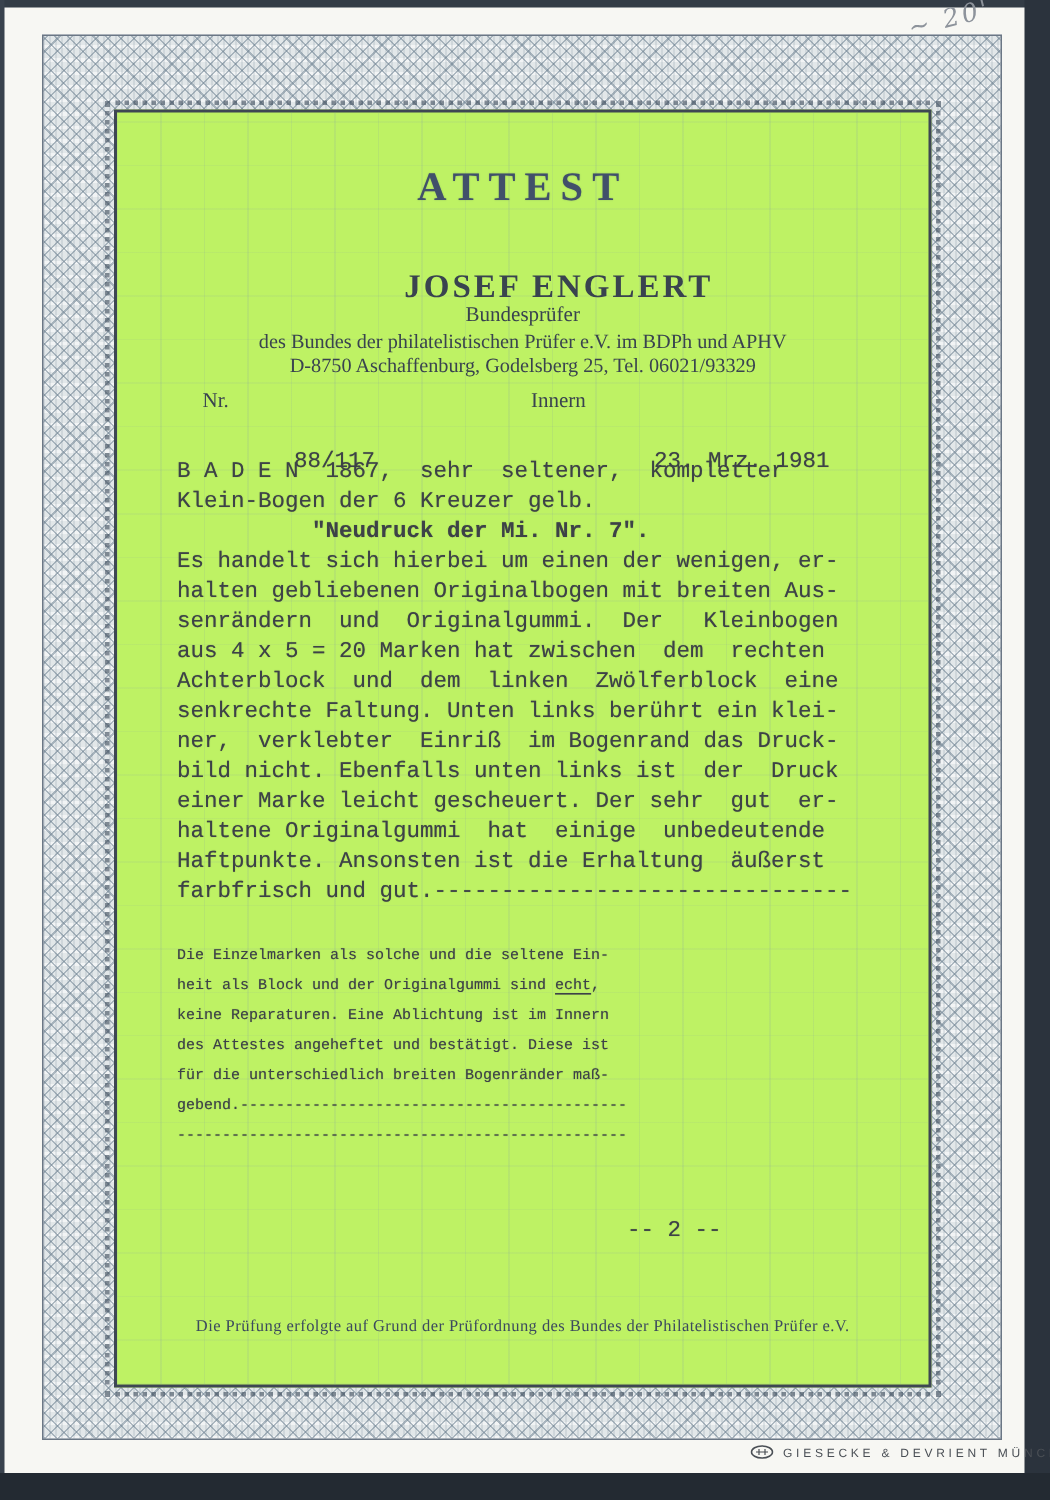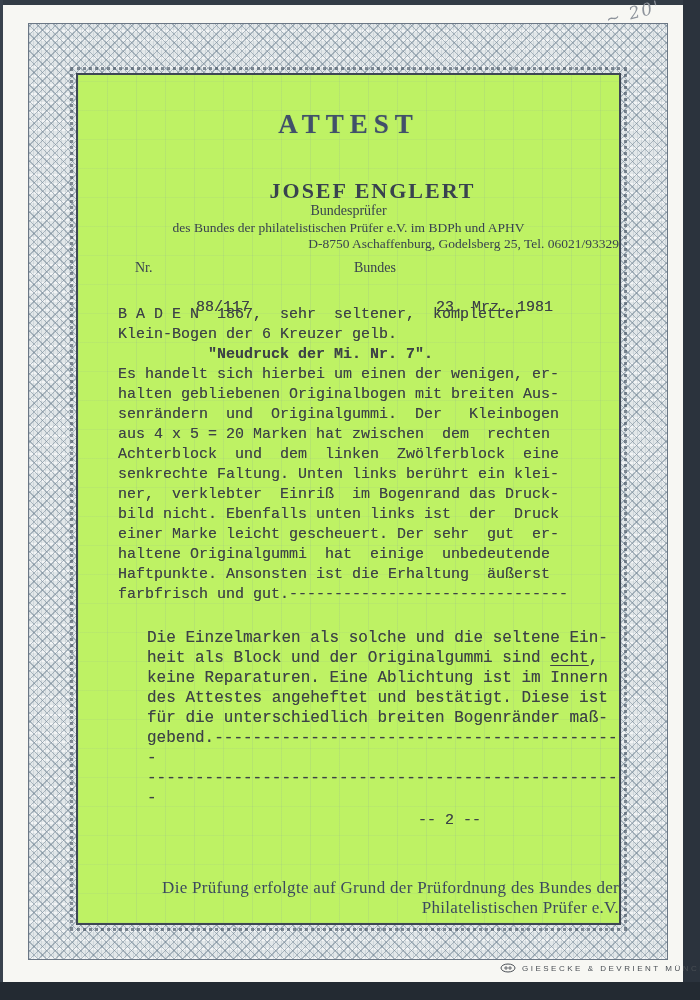--- a/index.html
+++ b/index.html
@@ -53,42 +53,42 @@
   .center{left:0;right:0;text-align:center;}
   .abs{position:absolute;}
 
   .title{
     top:34px;font-size:27px;font-weight:bold;letter-spacing:6px;
     color:#41506a;text-shadow:0 0 1px rgba(65,80,106,.4);
   }
   .name{top:103px;font-size:22px;font-weight:bold;letter-spacing:2px;color:#39434f;padding-left:48px;}
   .role{top:128px;font-size:14px;color:#39434f;}
   .assoc{top:145px;font-size:13.5px;color:#39434f;}
-  .address{top:161px;font-size:13.5px;color:#39434f;text-align:right;}
+  .address{top:161px;font-size:13.5px;color:#39434f;}
 
   .meta-row{top:185px;left:0;right:0;height:20px;font-size:14px;color:#39434f;}
   .meta-row .nr-label{position:absolute;left:57px;}
   .meta-row .nr-value{position:absolute;left:118px;}
   .meta-row .date-label{position:absolute;left:276px;}
   .meta-row .date-value{position:absolute;left:358px;}
   .tw{
     font-family:"Liberation Mono", monospace;
     color:#3d4247;text-shadow:0 0 .6px rgba(61,66,71,.55);
   }
   .meta-row .tw{font-size:15px;margin-top:39px;}
 
   .body-col{left:40px;top:230px;width:472px;font-size:15px;line-height:20px;}
   .pre{white-space:pre-wrap;}
   .quote-line{padding-left:90px;font-weight:bold;}
-  .p2{left:40px;top:553px;width:472px;font-size:16px;line-height:20px;margin-left:29px;}
+  .p2{left:40px;top:553px;width:472px;font-size:10px;line-height:20px;}
   .u{text-decoration:underline;text-underline-offset:3px;}
 
   .page-num{left:340px;top:737px;font-size:15px;}
   .pruefgebiet{top:777px;font-size:15px;color:#343c46;}
-  .footer-line{top:803px;font-size:17px;color:#3c4a5e;letter-spacing:.3px;text-align:right;}
+  .footer-line{top:803px;font-size:11px;color:#3c4a5e;letter-spacing:.3px;}
 
   
   .imprint{
     position:absolute;left:500px;top:961px;height:14px;
     display:flex;align-items:center;gap:6px;color:#4a4f55;
   }
   .imprint .txt{
     font-family:"Liberation Sans", sans-serif;
     font-size:8px;letter-spacing:2.5px;white-space:nowrap;
   }
@@ -114,21 +114,21 @@
       <div class="abs center title">ATTEST</div>
 
       <div class="abs center name">JOSEF ENGLERT</div>
       <div class="abs center assoc">des Bundes der philatelistischen Prüfer e.V. im BDPh und APHV</div>
       <div class="abs center role">Bundesprüfer</div>
       <div class="abs center address">D-8750 Aschaffenburg, Godelsberg 25, Tel. 06021/93329</div>
 
       <div class="abs meta-row">
         <span class="nr-label">Nr.</span>
         <span class="nr-value tw">88/117</span>
-        <span class="date-label">Bundes</span>
+        <span class="date-label">Innern</span>
         <span class="date-value tw">23. Mrz. 1981</span>
       </div>
 
       <div class="abs body-col tw">
         <div class="pre">B A D E N  1867,  sehr  seltener,  kompletter
 Klein-Bogen der 6 Kreuzer gelb.</div>
         <div class="quote-line">"Neudruck der Mi. Nr. 7".</div>
         <div class="pre">Es handelt sich hierbei um einen der wenigen, er-
 halten gebliebenen Originalbogen mit breiten Aus-
 senrändern  und  Originalgummi.  Der   Kleinbogen

